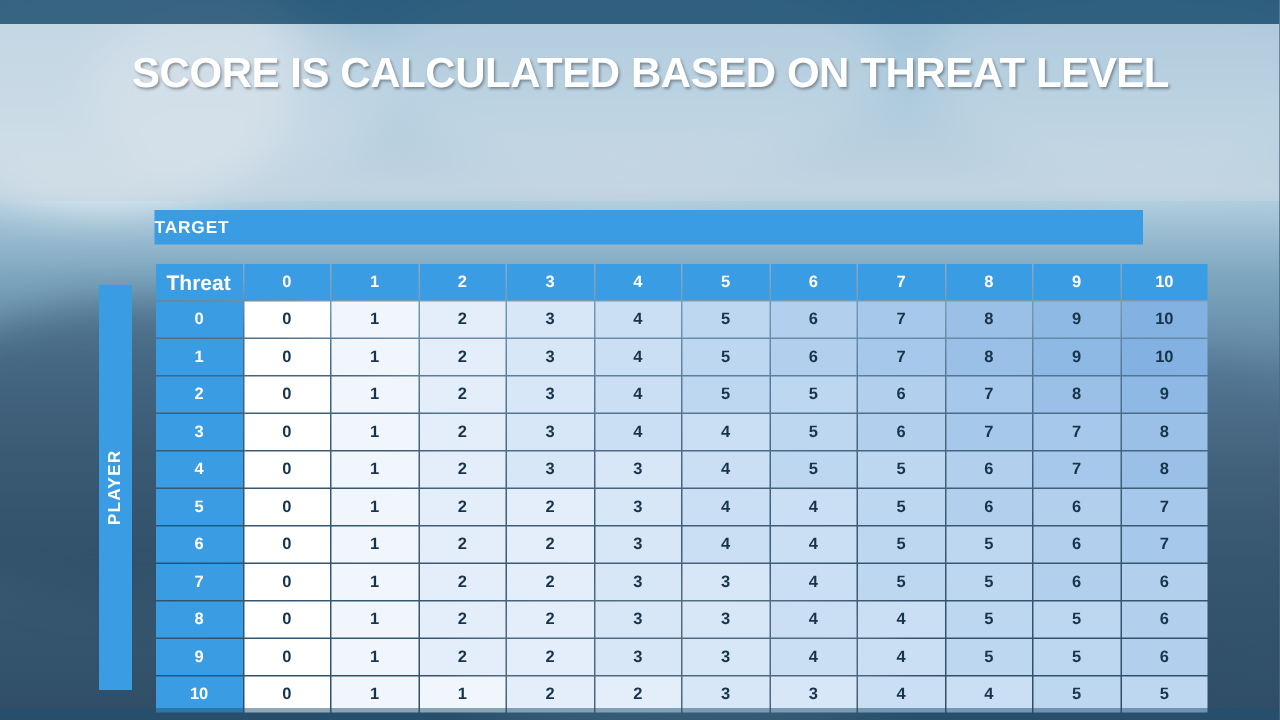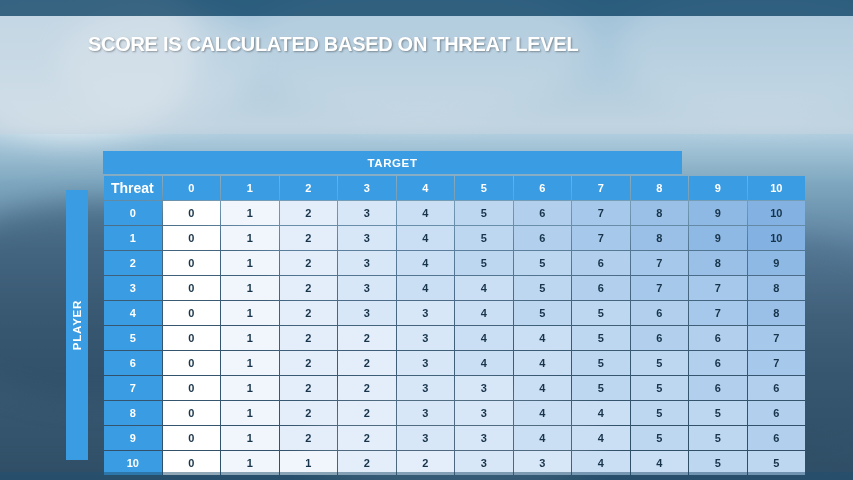--- a/index.html
+++ b/index.html
@@ -45,43 +45,43 @@
     left: 0; top: 16px;
     width: 853px;
     height: 118px;
     background: rgba(198,212,222,0.55);
   }
   .title {
     position: absolute;
     left: 88px;
     top: 32px;
     width: 700px;
-    font-size: 20px;
+    font-size: 28px;
     font-weight: bold;
     line-height: 1.22;
     color: #ffffff;
     letter-spacing: -0.3px;
     text-shadow: 1px 1px 2px rgba(0,0,0,0.35);
     text-transform: uppercase;
     font-stretch: condensed;
   }
   .target-bar {
     position: absolute;
     left: 103px;
-    top: 151px;
-    width: 579px;
+    top: 140px;
+    width: 659px;
     height: 23px;
     background: #3a9ce2;
     color: #ffffff;
     font-size: 11.5px;
     font-weight: bold;
     letter-spacing: 0.6px;
     display: flex;
     align-items: center;
-    justify-content: center;
+    justify-content: flex-start;
   }
   .player-bar {
     position: absolute;
     left: 66px;
     top: 190px;
     width: 22px;
     height: 270px;
     background: #3a9ce2;
     color: #ffffff;
     display: flex;

